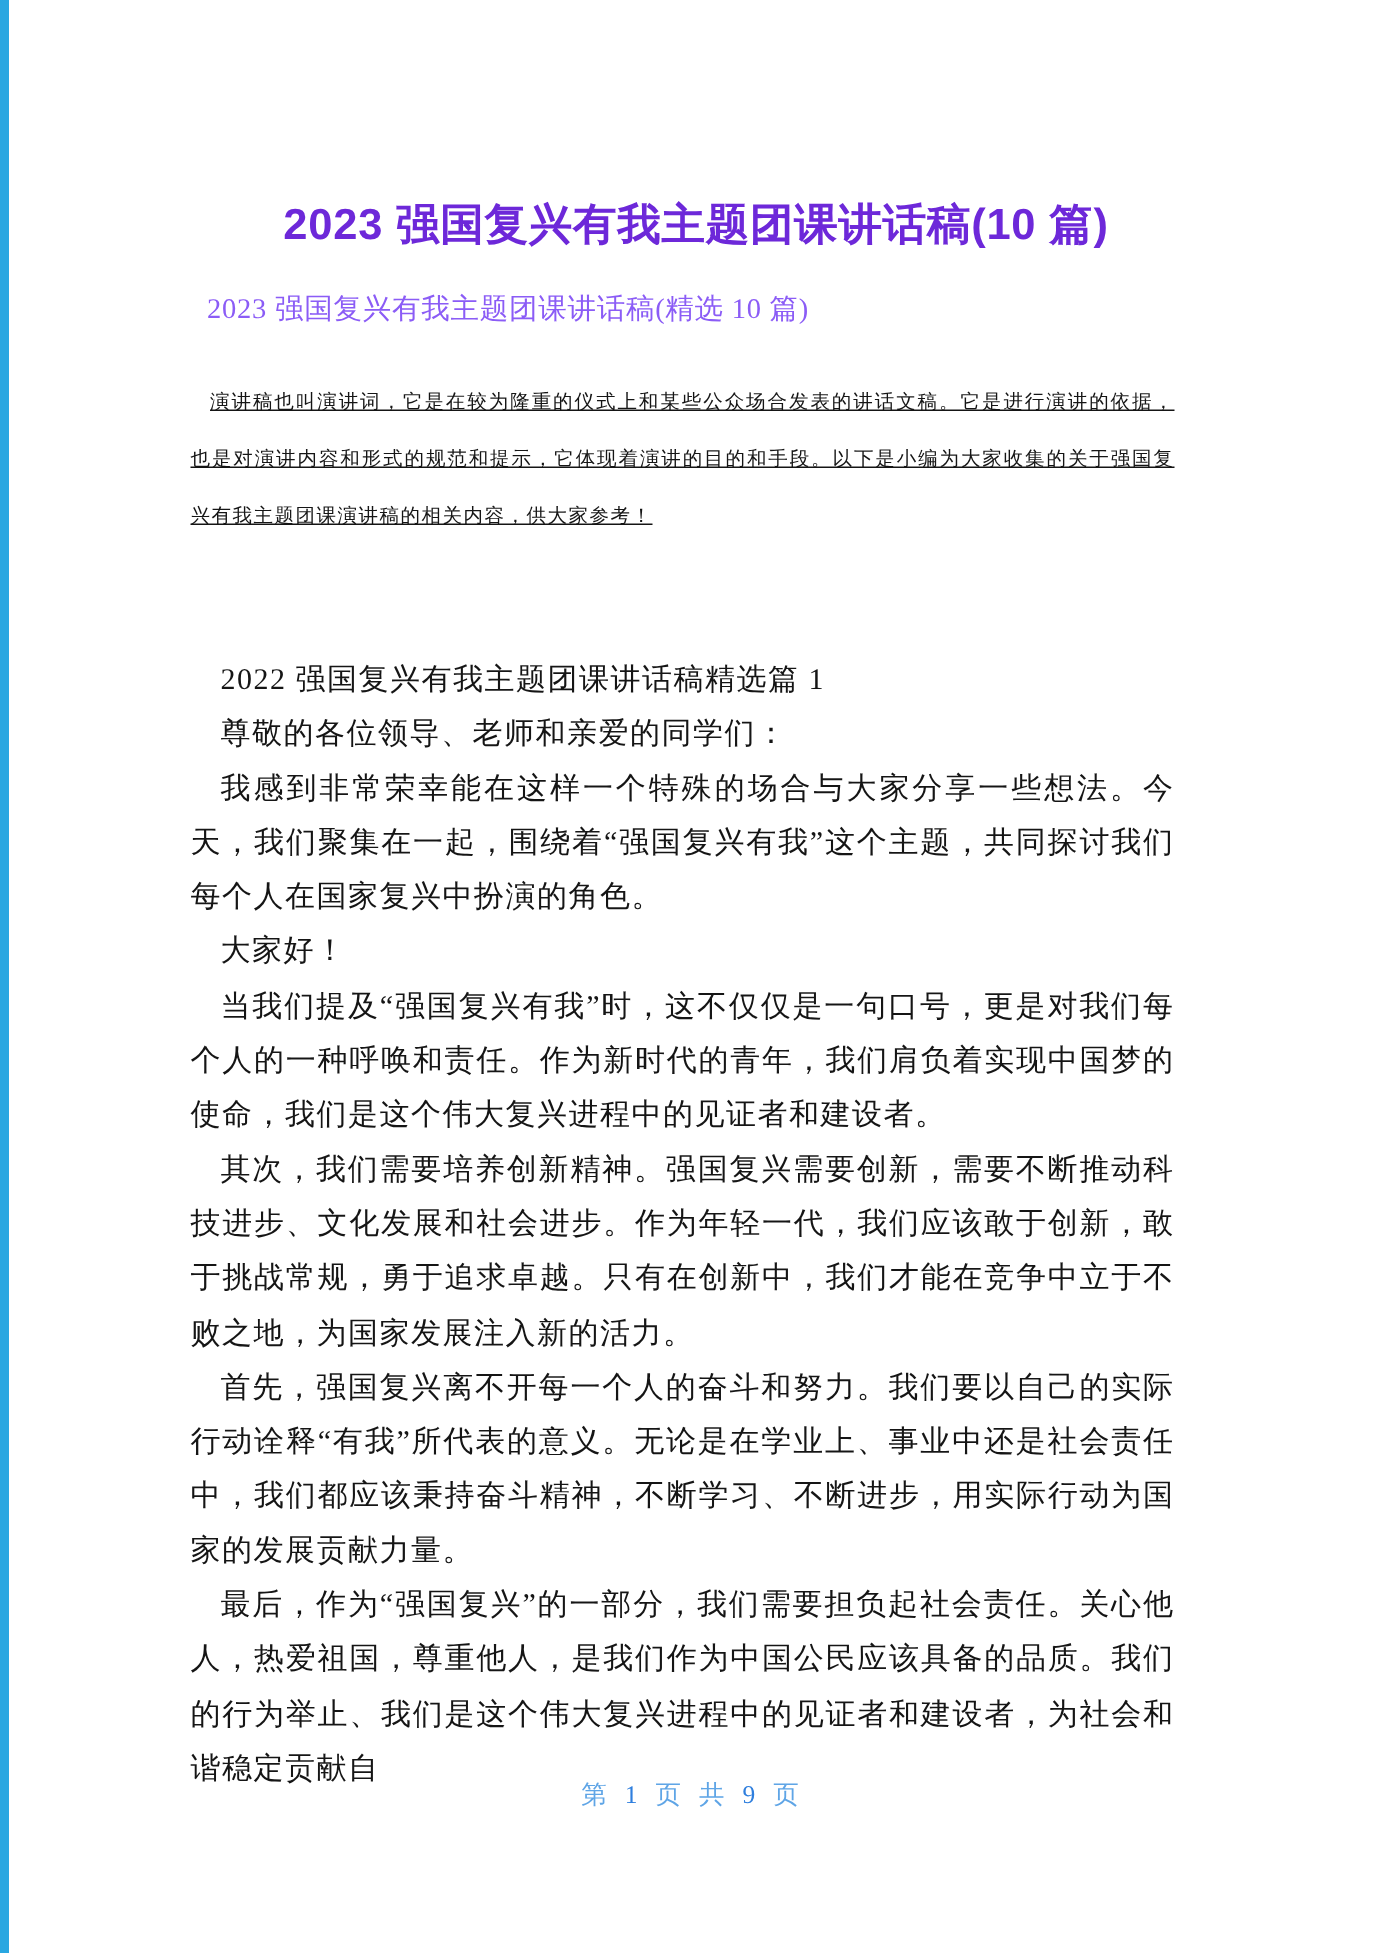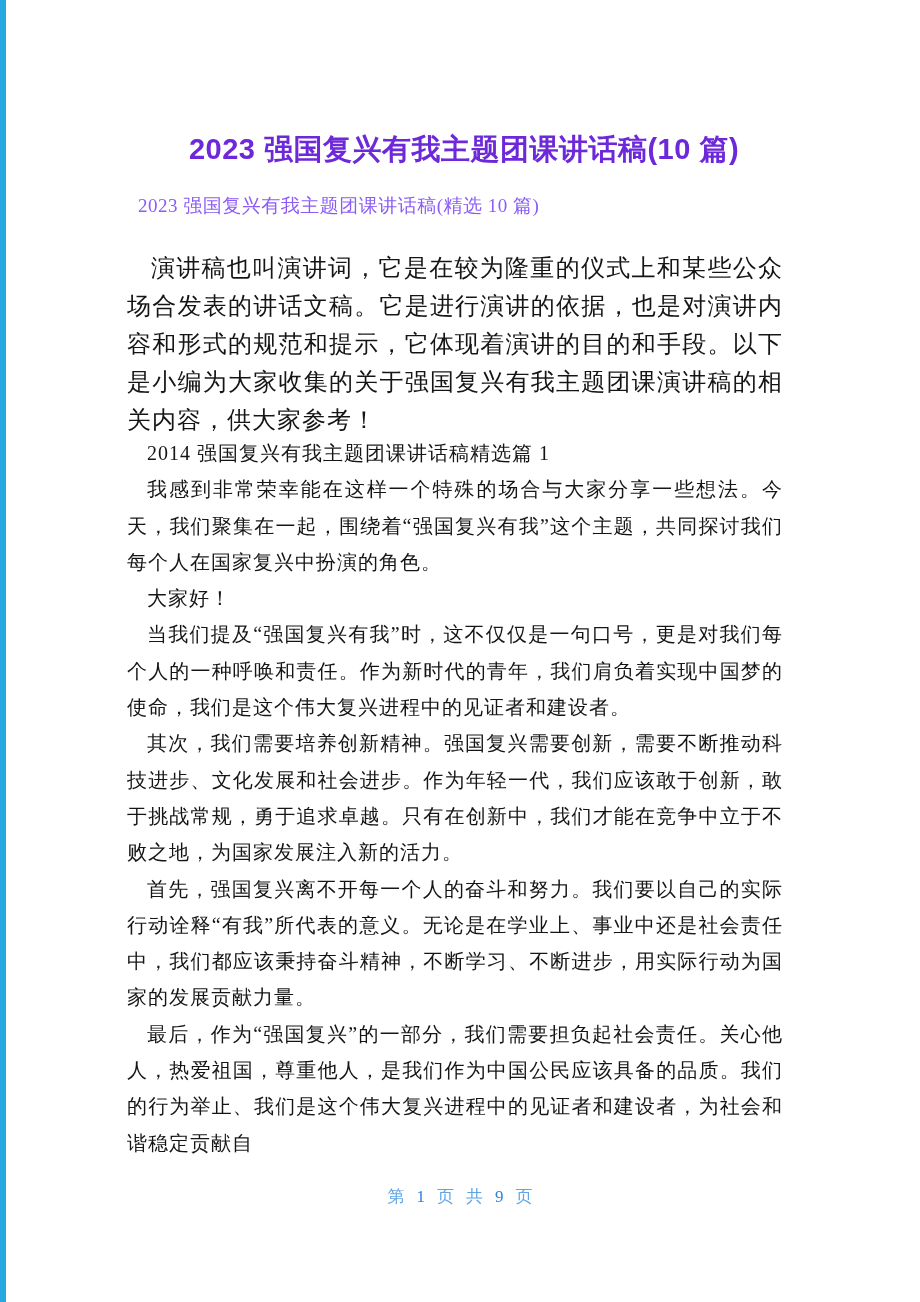--- a/index.html
+++ b/index.html
@@ -42,24 +42,25 @@
     width: 660px;
     font-size: 19px;
     letter-spacing: 0.5px;
     color: #8b5cf6;
   }
   .intro-block {
     position: absolute;
     left: 127px;
     top: 249px;
     width: 656px;
-    font-size: 24px;
+    font-size: 13px;
     line-height: 38px;
     letter-spacing: 1px;
     text-align: justify;
+    text-decoration: underline;
   }
   .main-block {
     position: absolute;
     left: 127px;
     top: 435px;
     width: 656px;
     font-size: 20px;
     line-height: 36.3px;
     letter-spacing: 1px;
     text-align: justify;
@@ -93,21 +94,22 @@
 
   <div class="doc-title">2023 强国复兴有我主题团课讲话稿(10 篇)</div>
 
   <div class="doc-subtitle">2023 强国复兴有我主题团课讲话稿(精选 10 篇)</div>
 
   <div class="intro-block">
     <p>演讲稿也叫演讲词，它是在较为隆重的仪式上和某些公众场合发表的讲话文稿。它是进行演讲的依据，也是对演讲内容和形式的规范和提示，它体现着演讲的目的和手段。以下是小编为大家收集的关于强国复兴有我主题团课演讲稿的相关内容，供大家参考！</p>
   </div>
 
   <div class="main-block">
-    <p>2014 强国复兴有我主题团课讲话稿精选篇 1</p>
+    <p>2022 强国复兴有我主题团课讲话稿精选篇 1</p>
+    <p>尊敬的各位领导、老师和亲爱的同学们：</p>
     <p>我感到非常荣幸能在这样一个特殊的场合与大家分享一些想法。今天，我们聚集在一起，围绕着“强国复兴有我”这个主题，共同探讨我们每个人在国家复兴中扮演的角色。</p>
     <p>大家好！</p>
     <p>当我们提及“强国复兴有我”时，这不仅仅是一句口号，更是对我们每个人的一种呼唤和责任。作为新时代的青年，我们肩负着实现中国梦的使命，我们是这个伟大复兴进程中的见证者和建设者。</p>
     <p>其次，我们需要培养创新精神。强国复兴需要创新，需要不断推动科技进步、文化发展和社会进步。作为年轻一代，我们应该敢于创新，敢于挑战常规，勇于追求卓越。只有在创新中，我们才能在竞争中立于不败之地，为国家发展注入新的活力。</p>
     <p>首先，强国复兴离不开每一个人的奋斗和努力。我们要以自己的实际行动诠释“有我”所代表的意义。无论是在学业上、事业中还是社会责任中，我们都应该秉持奋斗精神，不断学习、不断进步，用实际行动为国家的发展贡献力量。</p>
     <p>最后，作为“强国复兴”的一部分，我们需要担负起社会责任。关心他人，热爱祖国，尊重他人，是我们作为中国公民应该具备的品质。我们的行为举止、我们是这个伟大复兴进程中的见证者和建设者，为社会和谐稳定贡献自</p>
   </div>
 
   <div class="page-footer">
     <span class="fchar">第</span>

